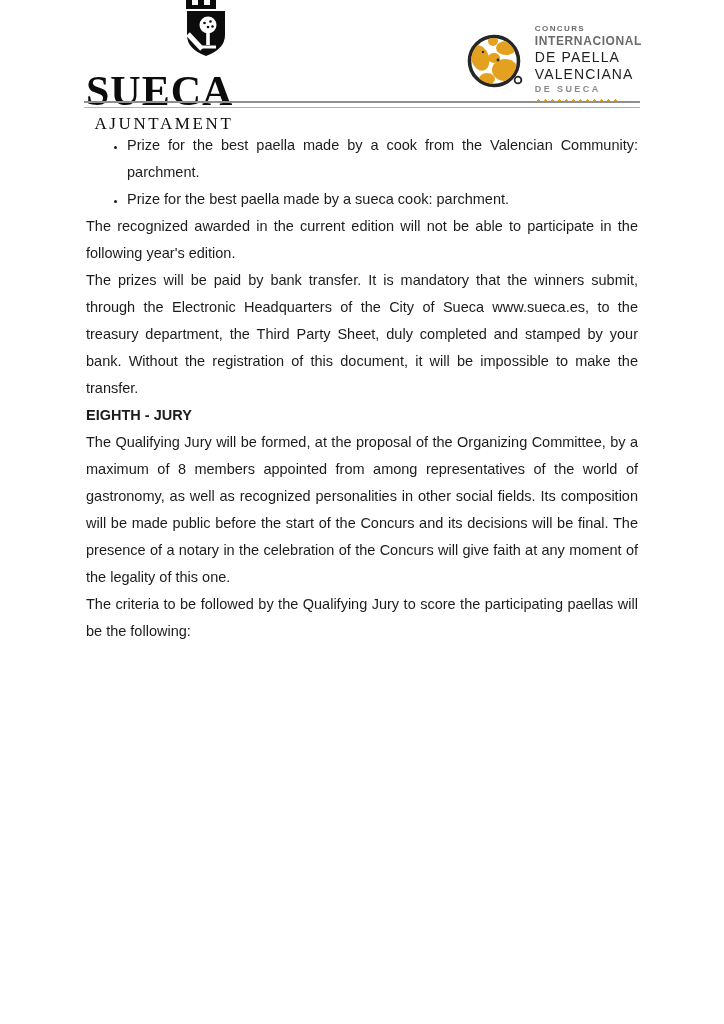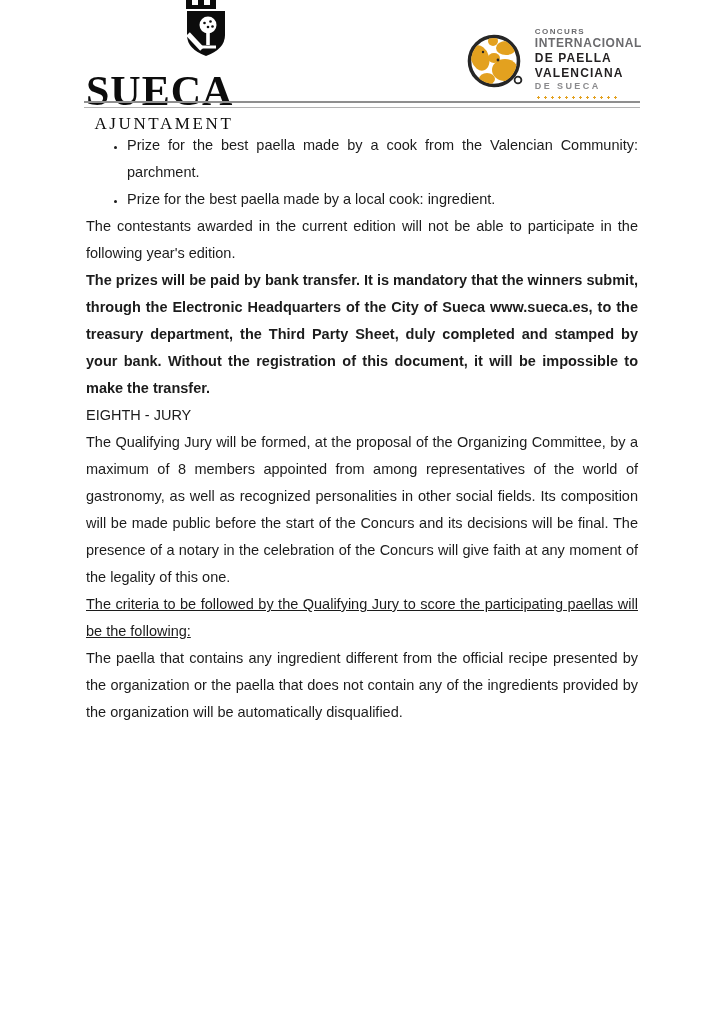--- a/index.html
+++ b/index.html
@@ -29,21 +29,21 @@
     font-family:"Liberation Serif", serif;
     font-size:17px;letter-spacing:2.6px;color:#0c0c0c;
     align-self:flex-end;margin-top:3px;
   }
 
   .logo-right{display:flex;align-items:center;gap:6px;}
   .logo-right .globe{flex:0 0 auto;}
   .logo-right .stack{display:flex;flex-direction:column;line-height:1.22;}
   .logo-right .l-gray{font-size:8px;letter-spacing:1.4px;color:#6b6b6e;font-weight:600;}
   .logo-right .l-gray2{font-size:12px;letter-spacing:0.6px;color:#6b6b6e;font-weight:600;}
-  .logo-right .l-bold{font-size:12px;letter-spacing:1.1px;color:#221f20;font-weight:700;}
+  .logo-right .l-bold{font-size:14px;letter-spacing:1.1px;color:#221f20;font-weight:400;}
   .logo-right .l-sueca{font-size:9px;letter-spacing:2.4px;color:#8a8a8d;font-weight:600;margin-top:1px;}
   .dots{
     margin-top:4px;height:3px;width:84px;
     background-image:radial-gradient(circle, #E3A11F 1.1px, transparent 1.3px);
     background-size:7px 3px;background-repeat:repeat-x;
   }
 
   
   .divider{
     position:absolute;top:101px;left:84px;right:84px;
@@ -57,24 +57,24 @@
     position:absolute;top:124px;left:86px;width:552px;
     font-size:14.5px;line-height:27px;text-align:justify;margin-top:8px;
   }
   .main p{margin:0;}
   ul.doc-list{margin:0;padding-left:41px;list-style:disc outside;}
   ul.doc-list li{line-height:27px;text-align:justify;}
   ul.doc-list li::marker{font-size:0.75em;}
 
   .prize-list{margin-top:5px;}
   .para-contestants{margin-top:23px;}
-  .para-payment{margin-top:22px;font-weight:bold;}
-  .heading-jury{margin:17px 0 0 0;font-size:14.5px;font-weight:400;line-height:27px;text-align:left;}
+  .para-payment{margin-top:22px;}
+  .heading-jury{margin:17px 0 0 0;font-size:14.5px;font-weight:700;line-height:27px;text-align:left;}
   .para-jury{margin-top:0;}
-  .para-criteria{margin-top:12px;text-decoration:underline;}
+  .para-criteria{margin-top:12px;}
   .criteria-list{margin-top:24px;}
   .para-disqualified{margin-top:23px;}
 </style>
 </head>
 <body>
 
 <div class="page">
 
   <div class="header">
 
@@ -140,30 +140,29 @@
       </span>
     </div>
   </div>
 
   <div class="divider"></div>
 
   <div class="main">
 
     <ul class="doc-list prize-list">
       <li>Prize for the best paella made by a cook from the Valencian Community: parchment.</li>
-      <li>Prize for the best paella made by a local cook: ingredient.</li>
+      <li>Prize for the best paella made by a sueca cook: parchment.</li>
     </ul>
 
-    <p class="para-contestants">The contestants awarded in the current edition will not be able to participate in the following year's edition.</p>
+    <p class="para-contestants">The recognized awarded in the current edition will not be able to participate in the following year's edition.</p>
 
     <p class="para-payment">The prizes will be paid by bank transfer. It is mandatory that the winners submit, through the Electronic Headquarters of the City of Sueca www.sueca.es, to the treasury department, the Third Party Sheet, duly completed and stamped by your bank. Without the registration of this document, it will be impossible to make the transfer.</p>
 
     <p class="heading-jury">EIGHTH - JURY</p>
 
     <p class="para-jury">The Qualifying Jury will be formed, at the proposal of the Organizing Committee, by a maximum of 8 members appointed from among representatives of the world of gastronomy, as well as recognized personalities in other social fields. Its composition will be made public before the start of the Concurs and its decisions will be final. The presence of a notary in the celebration of the Concurs will give faith at any moment of the legality of this one.</p>
 
     <p class="para-criteria">The criteria to be followed by the Qualifying Jury to score the participating paellas will be the following:</p>
 
 
-    <p class="para-disqualified">The paella that contains any ingredient different from the official recipe presented by the organization or the paella that does not contain any of the ingredients provided by the organization will be automatically disqualified.</p>
 
   </div>
 </div>
 
 </body></html>

